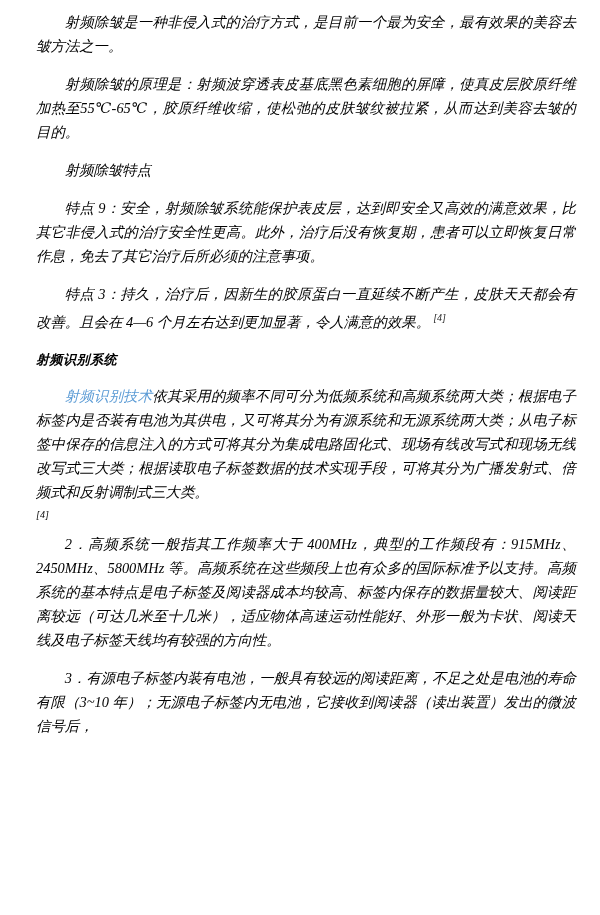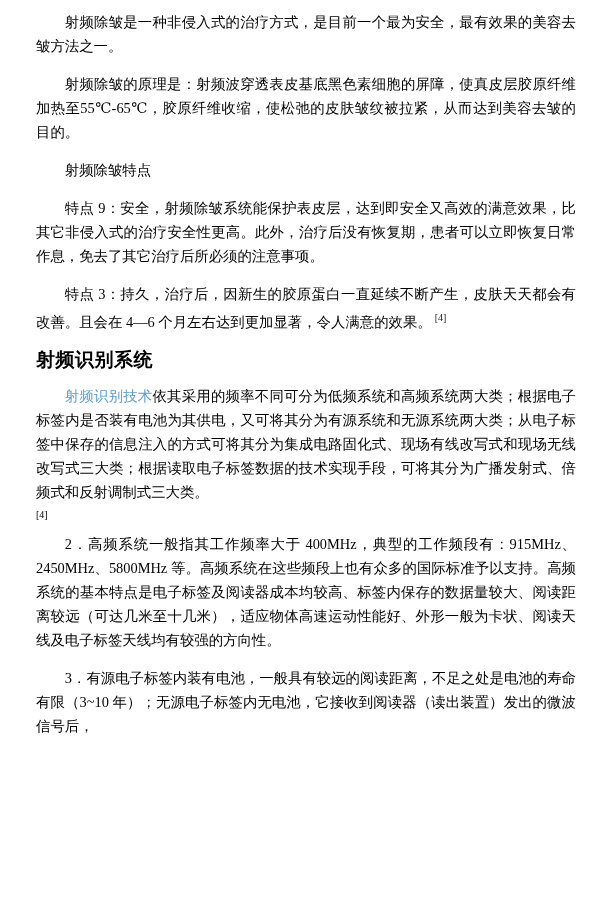--- a/index.html
+++ b/index.html
@@ -13,32 +13,33 @@
     font-family: "Liberation Serif", "DejaVu Serif", serif;
     color: #000000;
     overflow: hidden;
   }
   .page {
     width: 600px;
     height: 915px;
     box-sizing: border-box;
     padding: 10px 24px 8px 36px;
     position: relative;
+    font-style: italic;
   }
   p.para {
     margin: 0 0 14px 0;
     font-size: 14.4px;
     line-height: 24px;
     text-align: justify;
     text-justify: inter-ideograph;
     text-indent: 2em;
   }
   h2.heading {
     font-family: "Liberation Sans", "DejaVu Sans", sans-serif;
-    font-size: 19px;
+    font-size: 13px;
     font-weight: bold;
     margin: 8px 0 12px 0;
     line-height: 24px;
     letter-spacing: 0.5px;
   }
   .link {
     color: #5b9bd5;
     margin-top: 25px;
   }
   .ref {

